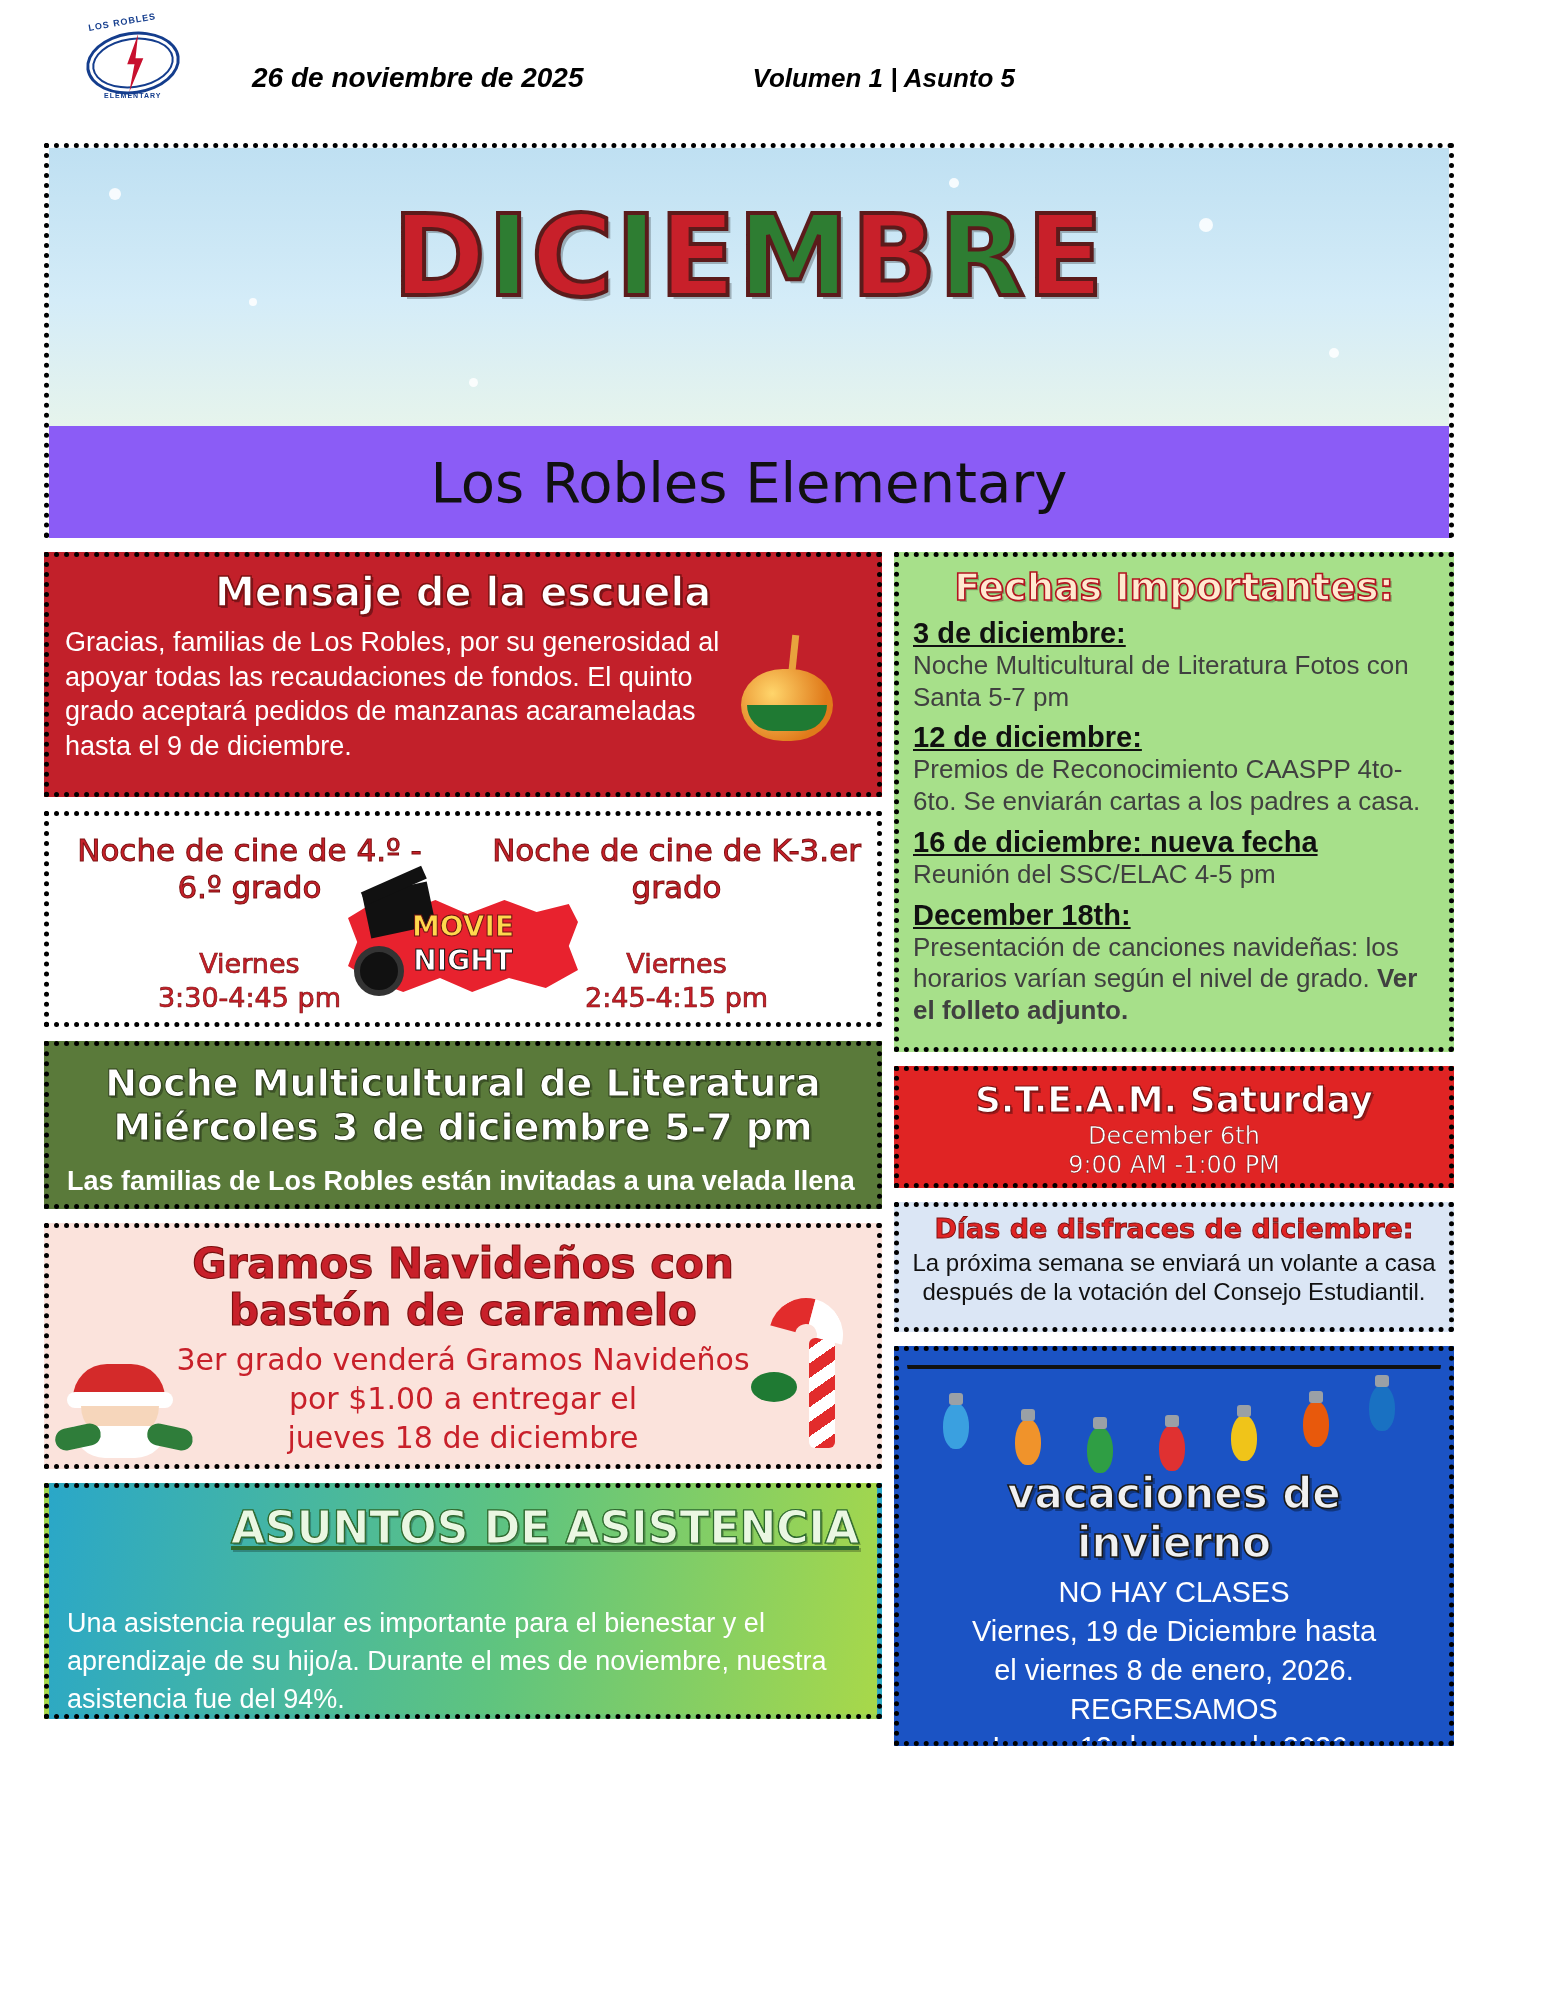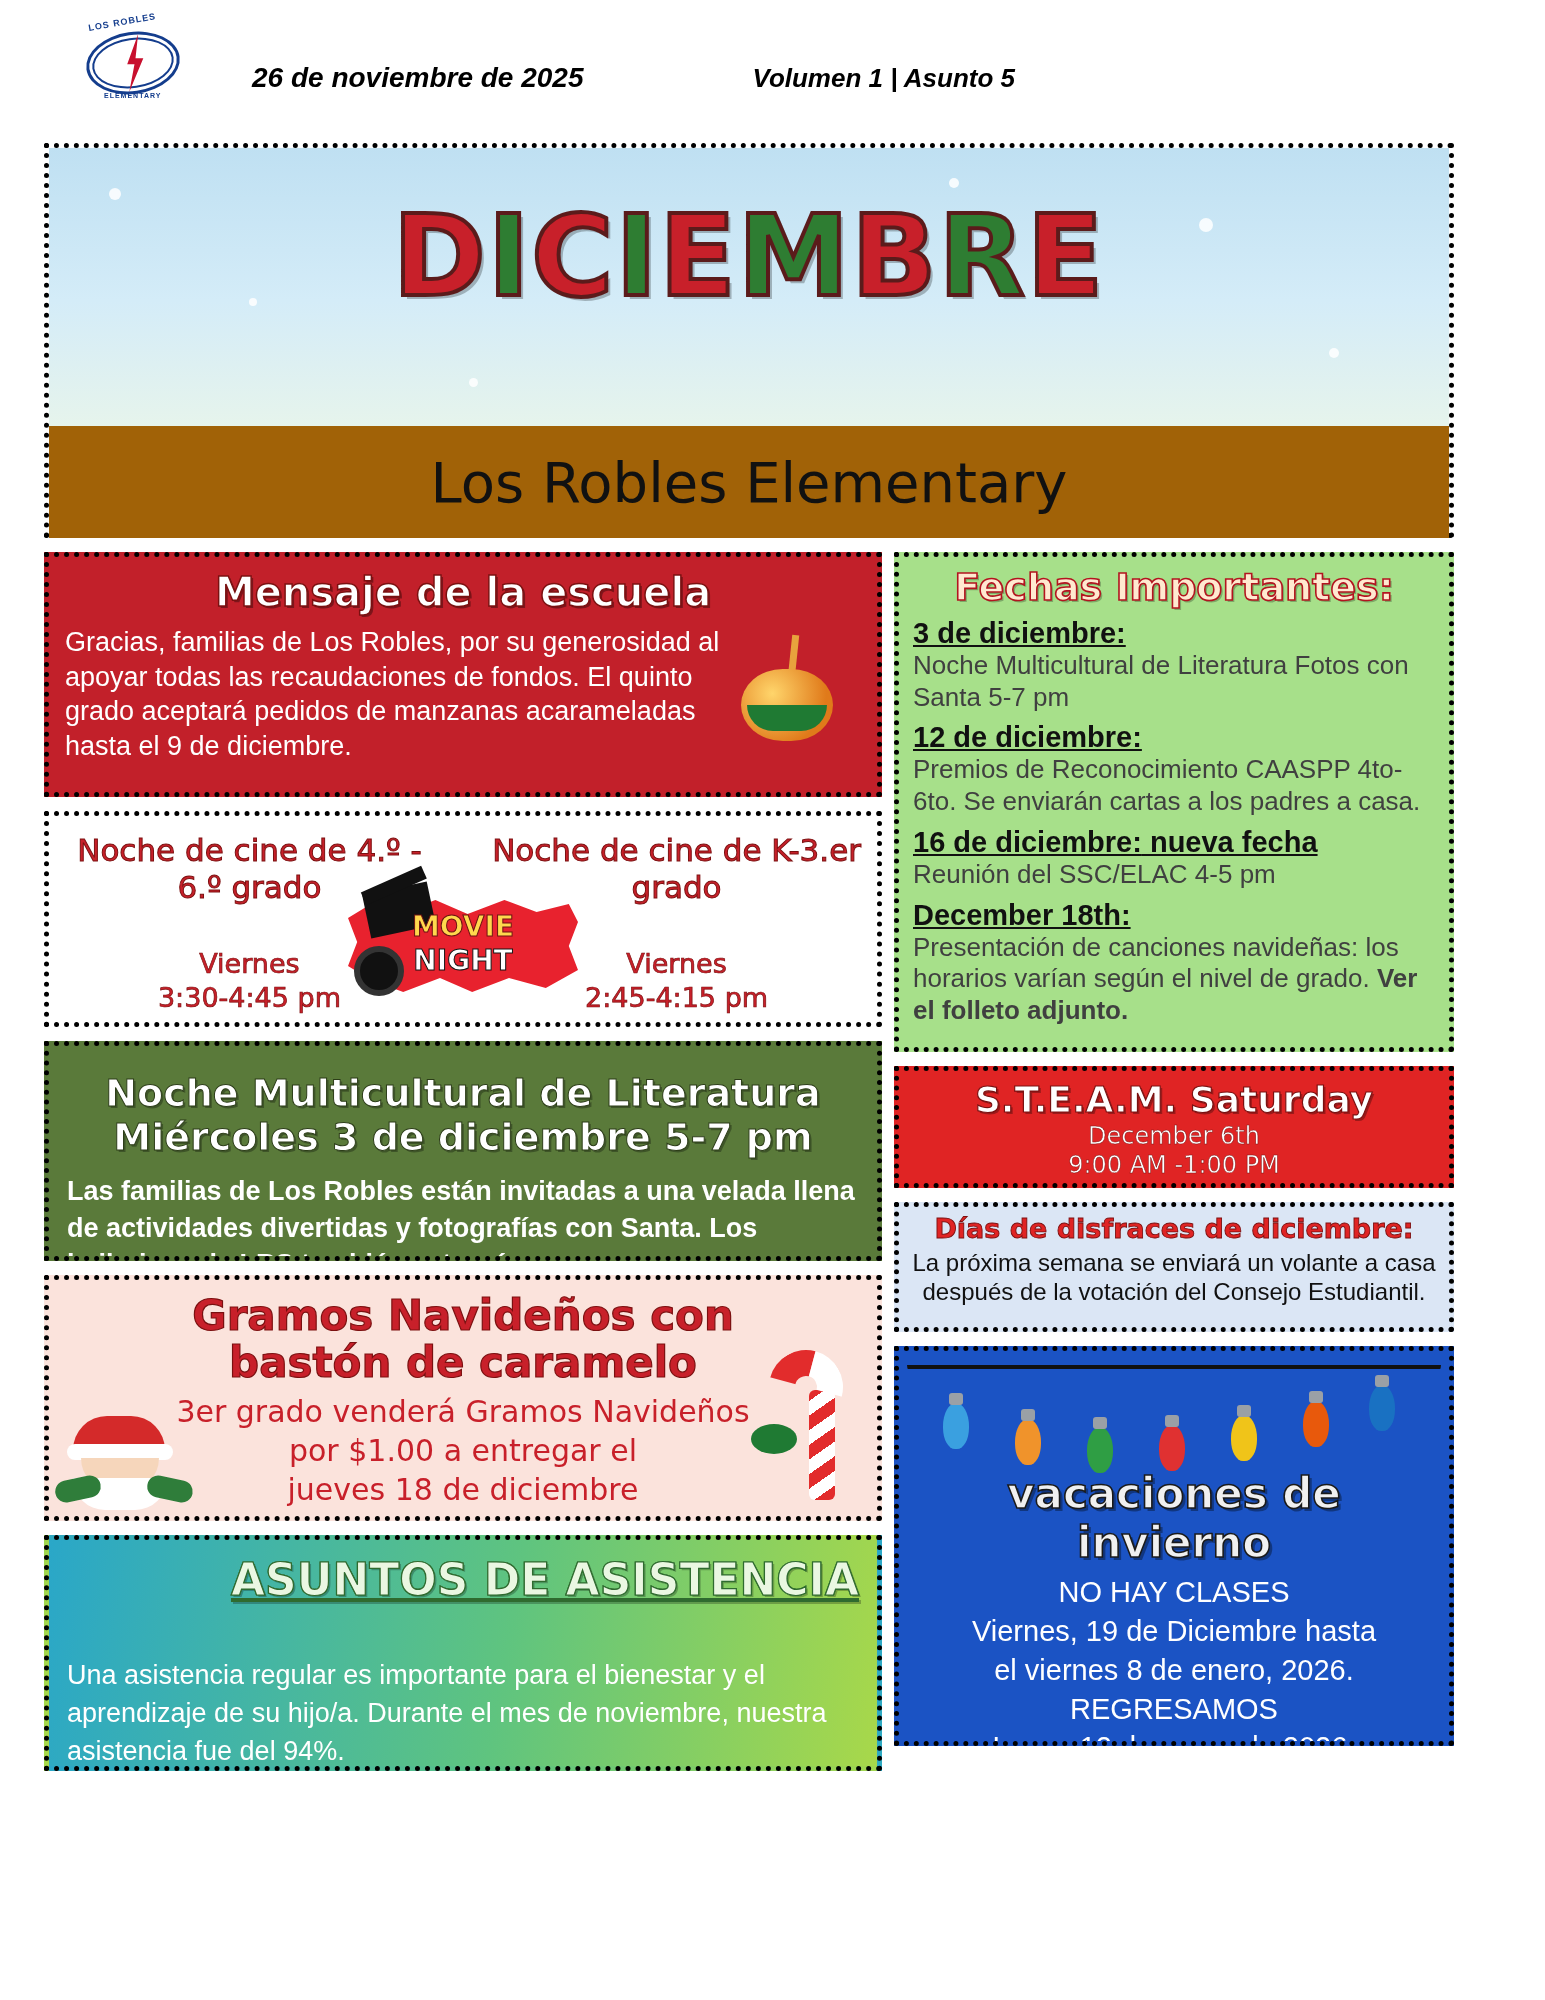--- a/index.html
+++ b/index.html
@@ -122,21 +122,21 @@
     line-height: 1;
   }
   .banner-title span:nth-child(odd) { color:#c8202a; }
   .banner-title span:nth-child(even) { color:#2e7d32; }
   .banner-title span {
     -webkit-text-stroke: 4px #5b1b1b;
     text-shadow: 4px 4px 0 rgba(0,0,0,.25);
   }
   .banner-sub {
     height: 112px;
-    background: #a16207;
+    background: #8b5cf6;
     display: flex;
     align-items: center;
     justify-content: center;
   }
   .banner-sub span {
     font-family: "DejaVu Sans", sans-serif;
     font-size: 56px;
     color: #111;
   }
 
@@ -210,21 +210,21 @@
   .ml-clap {
     position:absolute; left:18px; top:-6px; width:66px;height:44px; background:#111;
     transform: rotate(-12deg);
   }
   .ml-clap:before{content:"";position:absolute;left:0;top:-10px;width:66px;height:14px;background:#111;
     transform: rotate(-12deg); }
   .ml-reel { position:absolute; left:6px; bottom:2px; width:50px;height:50px;border-radius:50%;
     background:#111; border:6px solid #333; }
 
   
-  .c-multi { background:#5a7a3a; height:220px; padding:22px 18px; }
+  .c-multi { background:#5a7a3a; height:168px; padding:12px 18px; }
   .c-multi h2 {
     margin:4px 0 4px 0; text-align:center;
     font-family:"DejaVu Sans", sans-serif;
     font-size:38px; color:#fff; line-height:1.15;
     -webkit-text-stroke:1px #2c3d18;
     text-shadow: 2px 2px 0 rgba(0,0,0,.3);
   }
   .c-multi p {
     margin:14px 0 0 0; font-size:27px; color:#fff; font-weight:bold; line-height:1.35;
   }

